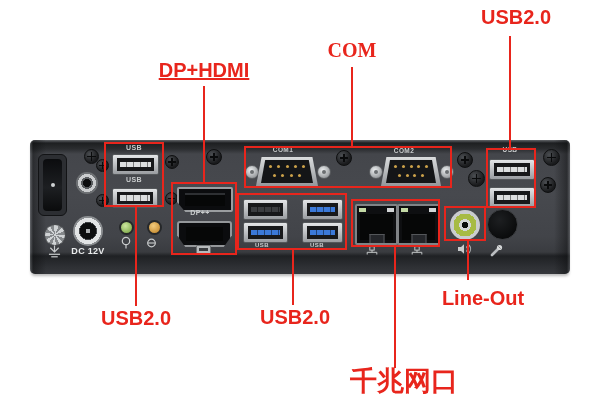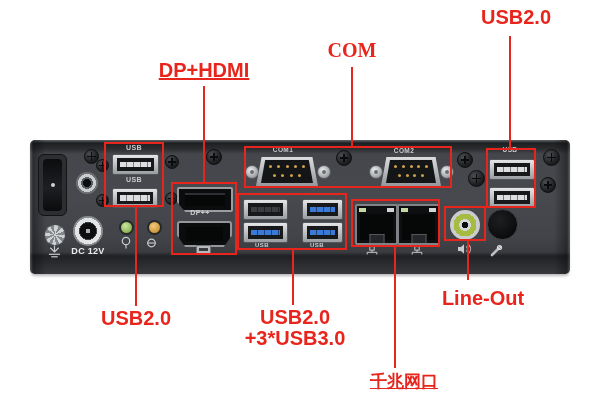--- a/index.html
+++ b/index.html
@@ -49,21 +49,21 @@
   .dpport .slot{position:absolute;inset:4px 6px;background:#060707;border-top:2px solid #2e3033;}
   .hdmiport{position:absolute;background:#0b0c0e;border:2px solid #94979a;border-radius:3px;
         clip-path:polygon(0 0,100% 0,100% 55%,85% 100%,15% 100%,0 55%);}
   .hdmiport .slot{position:absolute;inset:4px 7px;background:#060707;}
   .circle{position:absolute;border-radius:50%;}
   
   .ann-box{position:absolute;border:2px solid var(--red);box-sizing:border-box;z-index:10;}
   .ann-line{position:absolute;width:2px;background:var(--red);transform:translateX(-50%);z-index:10;}
   .ann-label{position:absolute;transform:translateX(-50%);color:var(--red);
         font-size:20px;font-weight:600;white-space:nowrap;z-index:11;line-height:21px;text-align:center;}
-  .cn{font-size:17px;text-decoration:underline;}
+  .cn{font-size:27px;}
 </style>
 </head>
 <body>
 
 <div id="stage">
 
   <div class="chassis">
     <div class="edgeL"></div>
     <div class="edgeR"></div>
   </div>
@@ -261,19 +261,18 @@
     <div class="ann-line" style="left:293px;top:250px;height:55px;"></div>
     <div class="ann-line" style="left:395px;top:247px;height:121px;"></div>
     <div class="ann-line" style="left:468px;top:241px;height:39px;"></div>
 
     <div class="ann-label" style="left:516px;top:7px;">USB2.0</div>
     <div class="ann-label" style="left:352px;top:40px;font-family:Liberation Serif, serif;">COM</div>
     <div class="ann-label" style="left:204px;top:60px;text-decoration:underline;">DP+HDMI</div>
     <div class="ann-label" style="left:136px;top:308px;">USB2.0</div>
     <div class="ann-label" style="left:295px;top:307px;">
       <div>USB2.0</div>
-      <div>+3*USB3.0</div>
     </div>
     <div class="ann-label cn" style="left:404px;top:371px;">千兆网口</div>
     <div class="ann-label" style="left:469px;top:288px;margin-left:14px;">Line-Out</div>
   </div>
 
 </div>
 
 </body></html>

